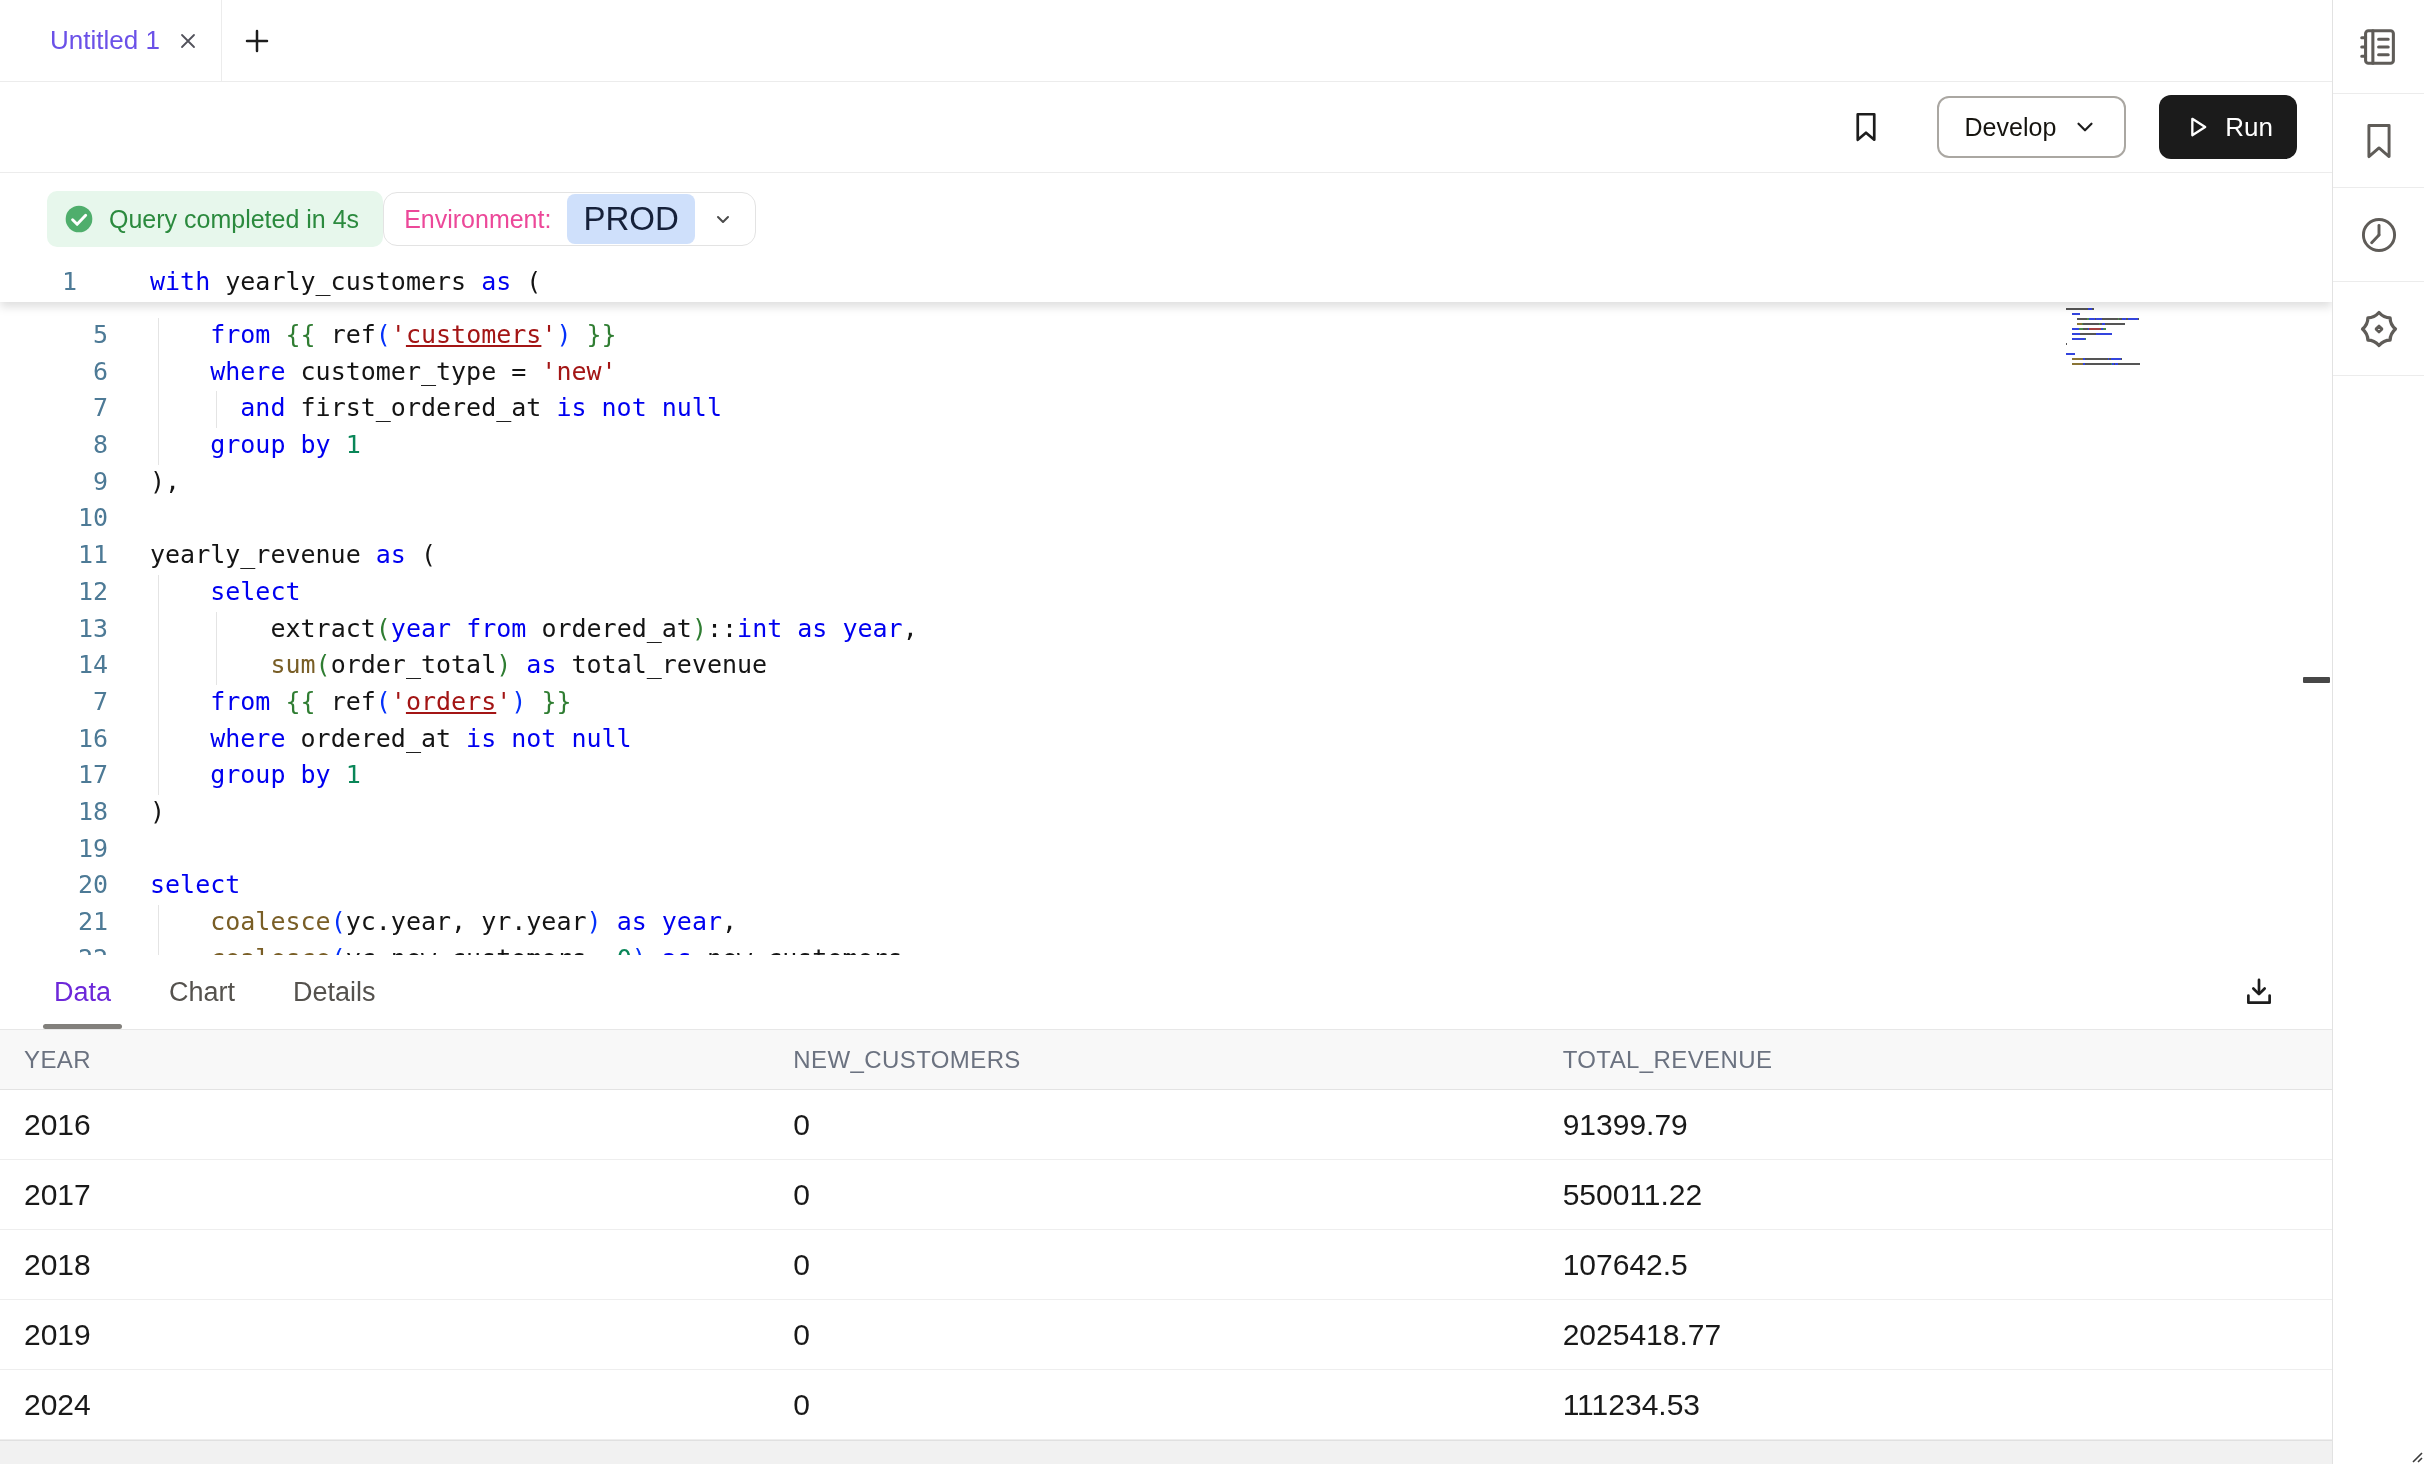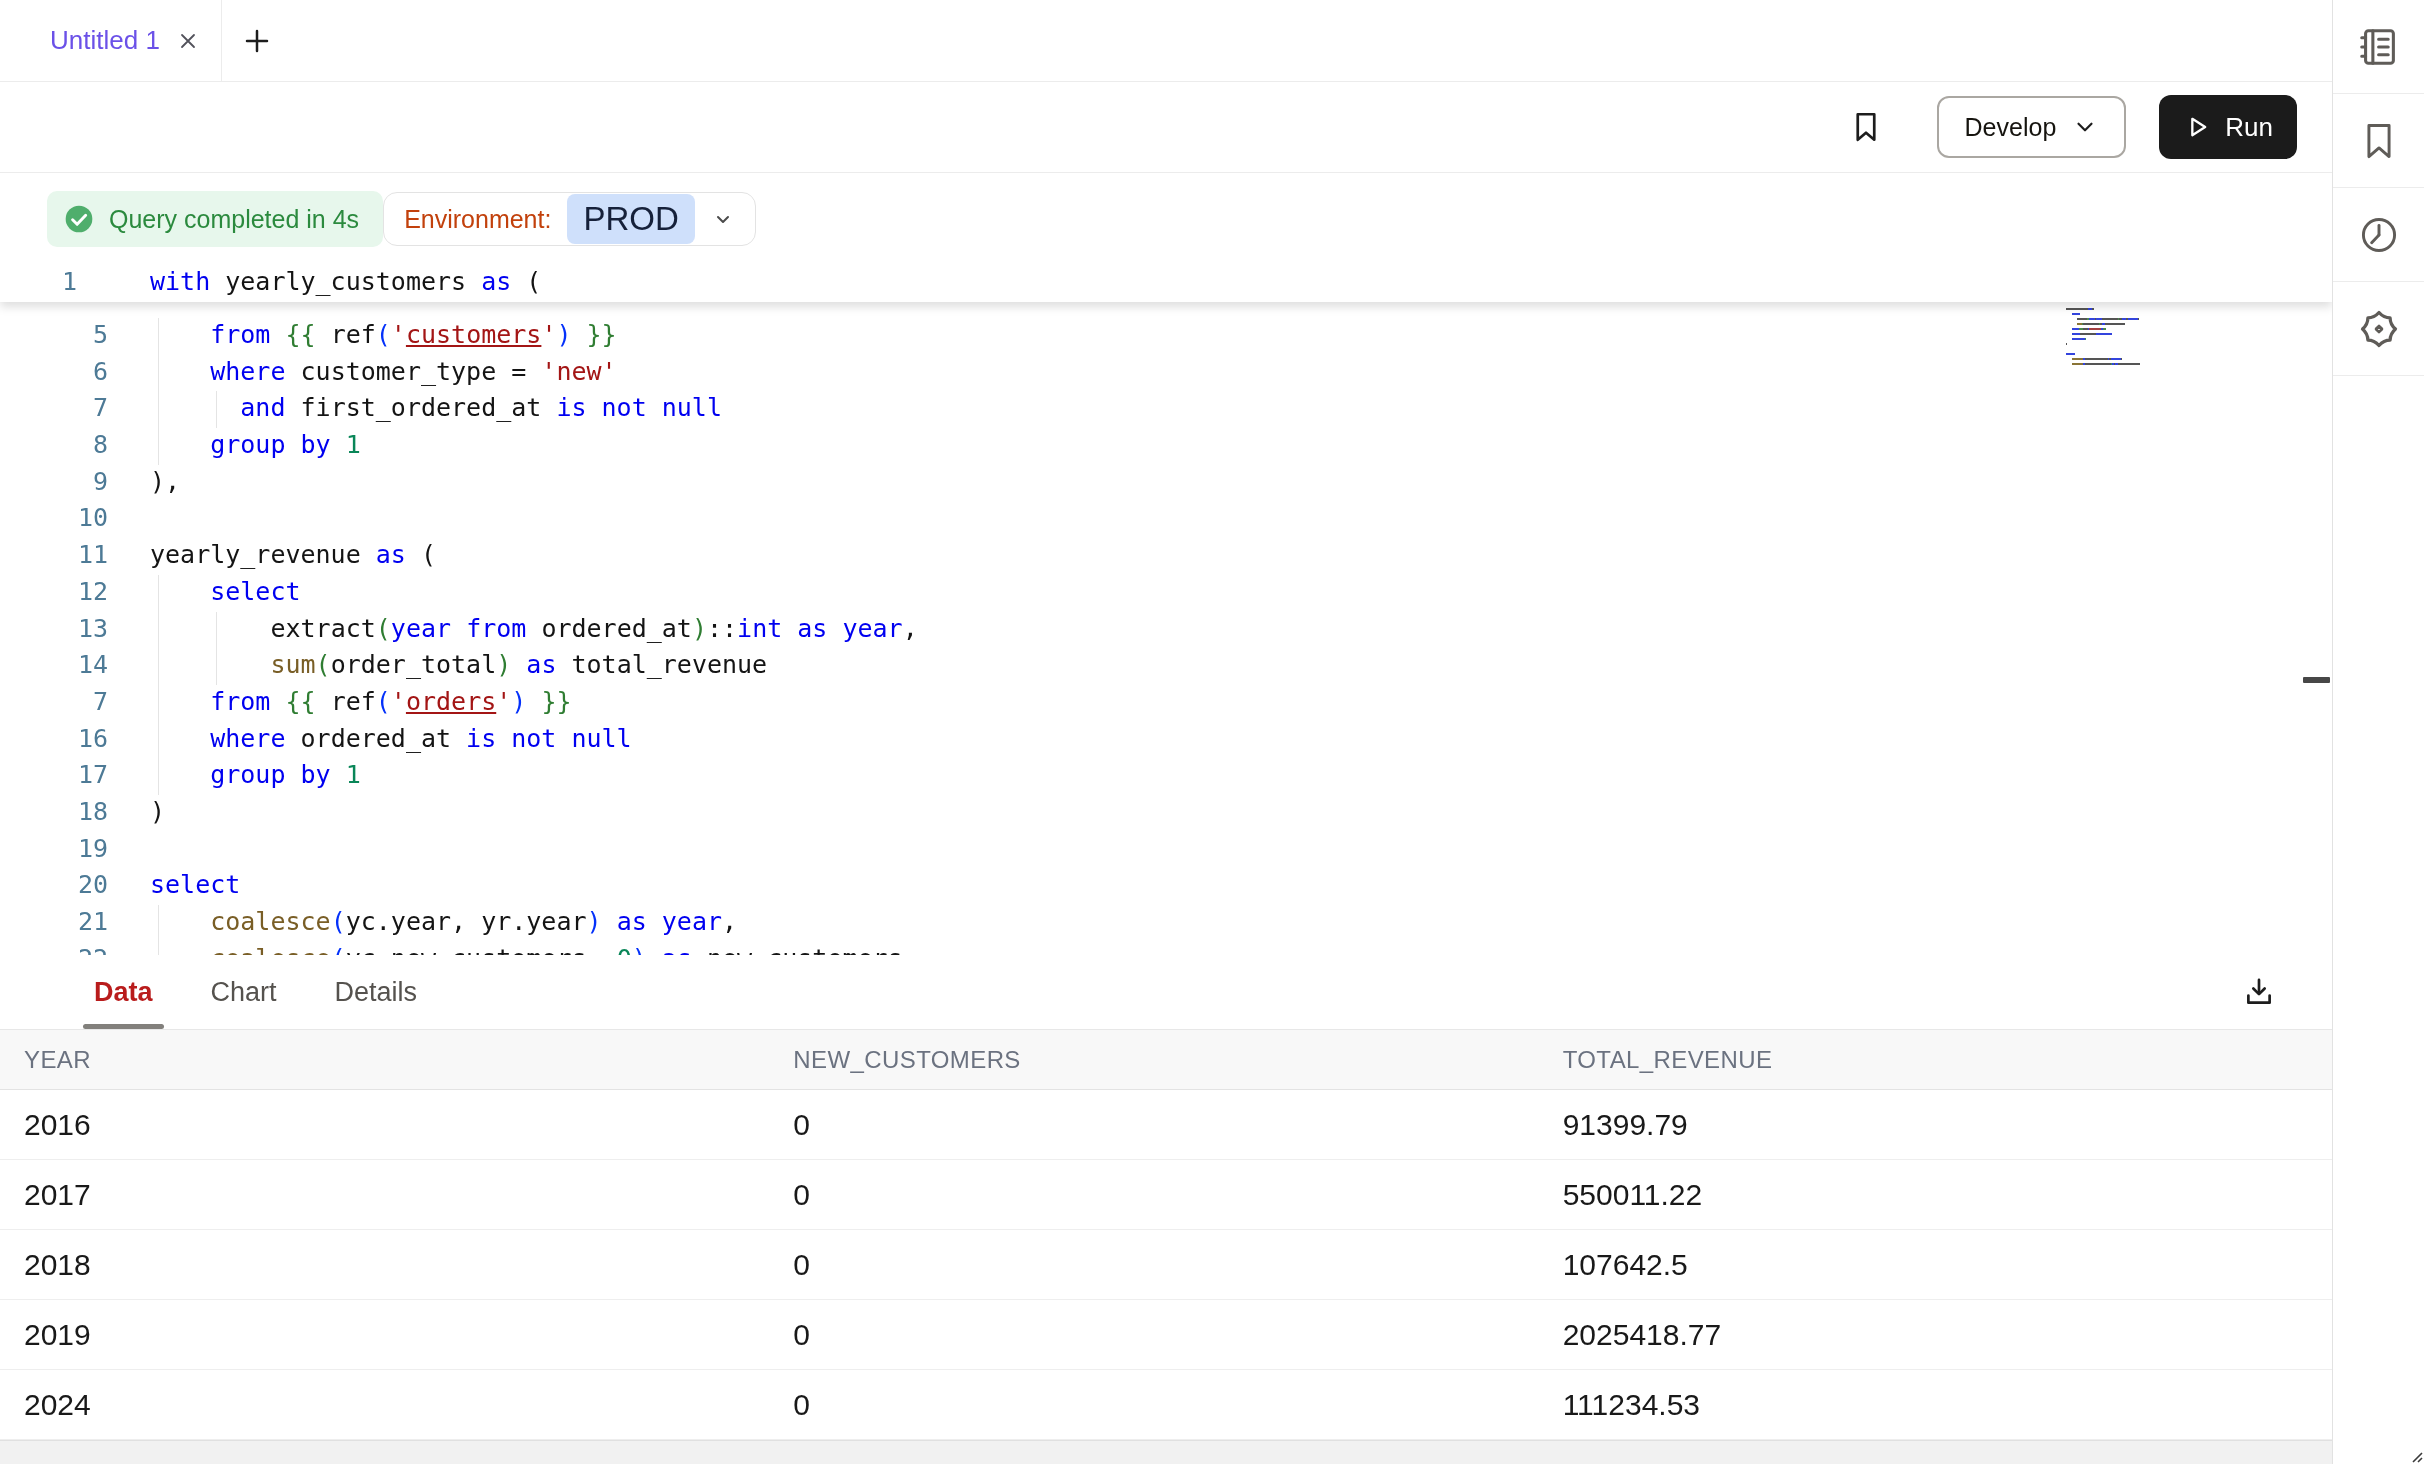--- a/index.html
+++ b/index.html
@@ -23,21 +23,21 @@
   .develop-btn { height:62px; min-width:180px; padding:0 26px; border:2px solid #aaa7a2; border-radius:12px; background:#fff;
     display:flex; align-items:center; gap:16px; font-size:25px; font-weight:500; color:#16140f; cursor:pointer; margin-right:25px; }
   .run-btn { height:64px; padding:0 24px; border:none; border-radius:12px; background:#1b1b1b; color:#fff;
     display:flex; align-items:center; gap:14px; font-size:26px; font-weight:500; cursor:pointer; }
 
   
   .statusrow { height:92px; display:flex; align-items:center; padding-left:47px; flex:none; }
   .status-pill { height:56px; background:#e7f7ec; border-radius:10px; display:flex; align-items:center; gap:14px; padding:0 24px 0 16px; }
   .status-pill .txt { font-size:25px; font-weight:500; color:#2b8a3e; }
   .env-box { height:54px; border:1px solid #e3e3e3; border-radius:14px; background:#fff; display:flex; align-items:center; gap:16px; padding:0 20px; cursor:pointer; }
-  .env-label { font-size:25px; color:#c2410c; }
+  .env-label { font-size:25px; color:#ec4899; }
   .env-pill { background:#cfe0fb; border-radius:8px; padding:6px 16px; font-size:33px; color:#16213a; }
 
   
   .editor { position:relative; flex:1; background:#fff; overflow:hidden; }
   .codefont, .code { font-family:"DejaVu Sans Mono", monospace; font-size:25px; white-space:pre; }
   .sticky { position:absolute; z-index:3; left:0; top:0; right:0; height:37px; background:#fff;
     box-shadow:0 5px 9px rgba(0,0,0,.13); }
   .sticky .ln { position:absolute; left:62px; top:2px; }
   .sticky .code { position:absolute; left:150px; top:2px; }
   .ln { font-family:"DejaVu Sans Mono", monospace; font-size:25px; color:#4d7a96; }
@@ -53,21 +53,21 @@
   .g9 { color:#2f7d32; } .n { color:#098658; } .f { color:#795e26; } .bl { color:#0431fa; }
   .minimap { position:absolute; left:2066px; top:8px; width:130px; z-index:2; }
   .mm-line { height:2px; margin-bottom:3px; display:flex; }
   .mm-seg { height:2px; display:block; }
   .scroll-dash { position:absolute; left:2303px; top:412px; width:27px; height:6px; background:#474747; border-radius:1px; z-index:4; cursor:pointer; }
 
   
   .results { height:509px; flex:none; display:flex; flex-direction:column; background:#fff; }
   .tabsrow { height:75px; border-bottom:1px solid #e7e7e7; display:flex; align-items:center; padding-left:52px; gap:54px; position:relative; flex:none; }
   .rtab { position:relative; height:100%; display:flex; align-items:center; font-size:27px; color:#55524e; cursor:pointer; padding:0 2px; }
-  .rtab.active { color:#b91c1c; font-weight:700;margin-left:40px; }
+  .rtab.active { color:#6d28d9; font-weight:400; }
   .rtab.active::after { content:""; position:absolute; left:-9px; right:-9px; bottom:0px; height:5px; background:#82807c; border-radius:3px; }
   .dl-btn { position:absolute; right:56px; top:50%; transform:translateY(-50%); cursor:pointer; display:flex; }
   .thead { height:60px; background:#f8f8f8; border-bottom:1px solid #e3e3e3; display:grid; grid-template-columns:1fr 1fr 1fr; align-items:center; padding-left:24px; flex:none; }
   .th { font-size:24px; color:#6b7280; letter-spacing:0.4px; font-weight:500; }
   .trow { height:70px; border-bottom:1px solid #eeeeee; display:grid; grid-template-columns:1fr 1fr 1fr; align-items:center; padding-left:24px; font-size:30px; color:#191919; flex:none; background:#fff; }
   .hstrip { margin-top:auto; height:24px; background:#f1f1f1; border-top:1px solid #e0e0e0; flex:none; }
 
   
   .sidebar { position:absolute; right:0; top:0; width:92px; height:1464px; background:#fff; border-left:1px solid #e2e2e2; }
   .side-cell { height:94px; border-bottom:1px solid #ececec; display:flex; align-items:center; justify-content:center; color:#5f5c58; cursor:pointer; }

